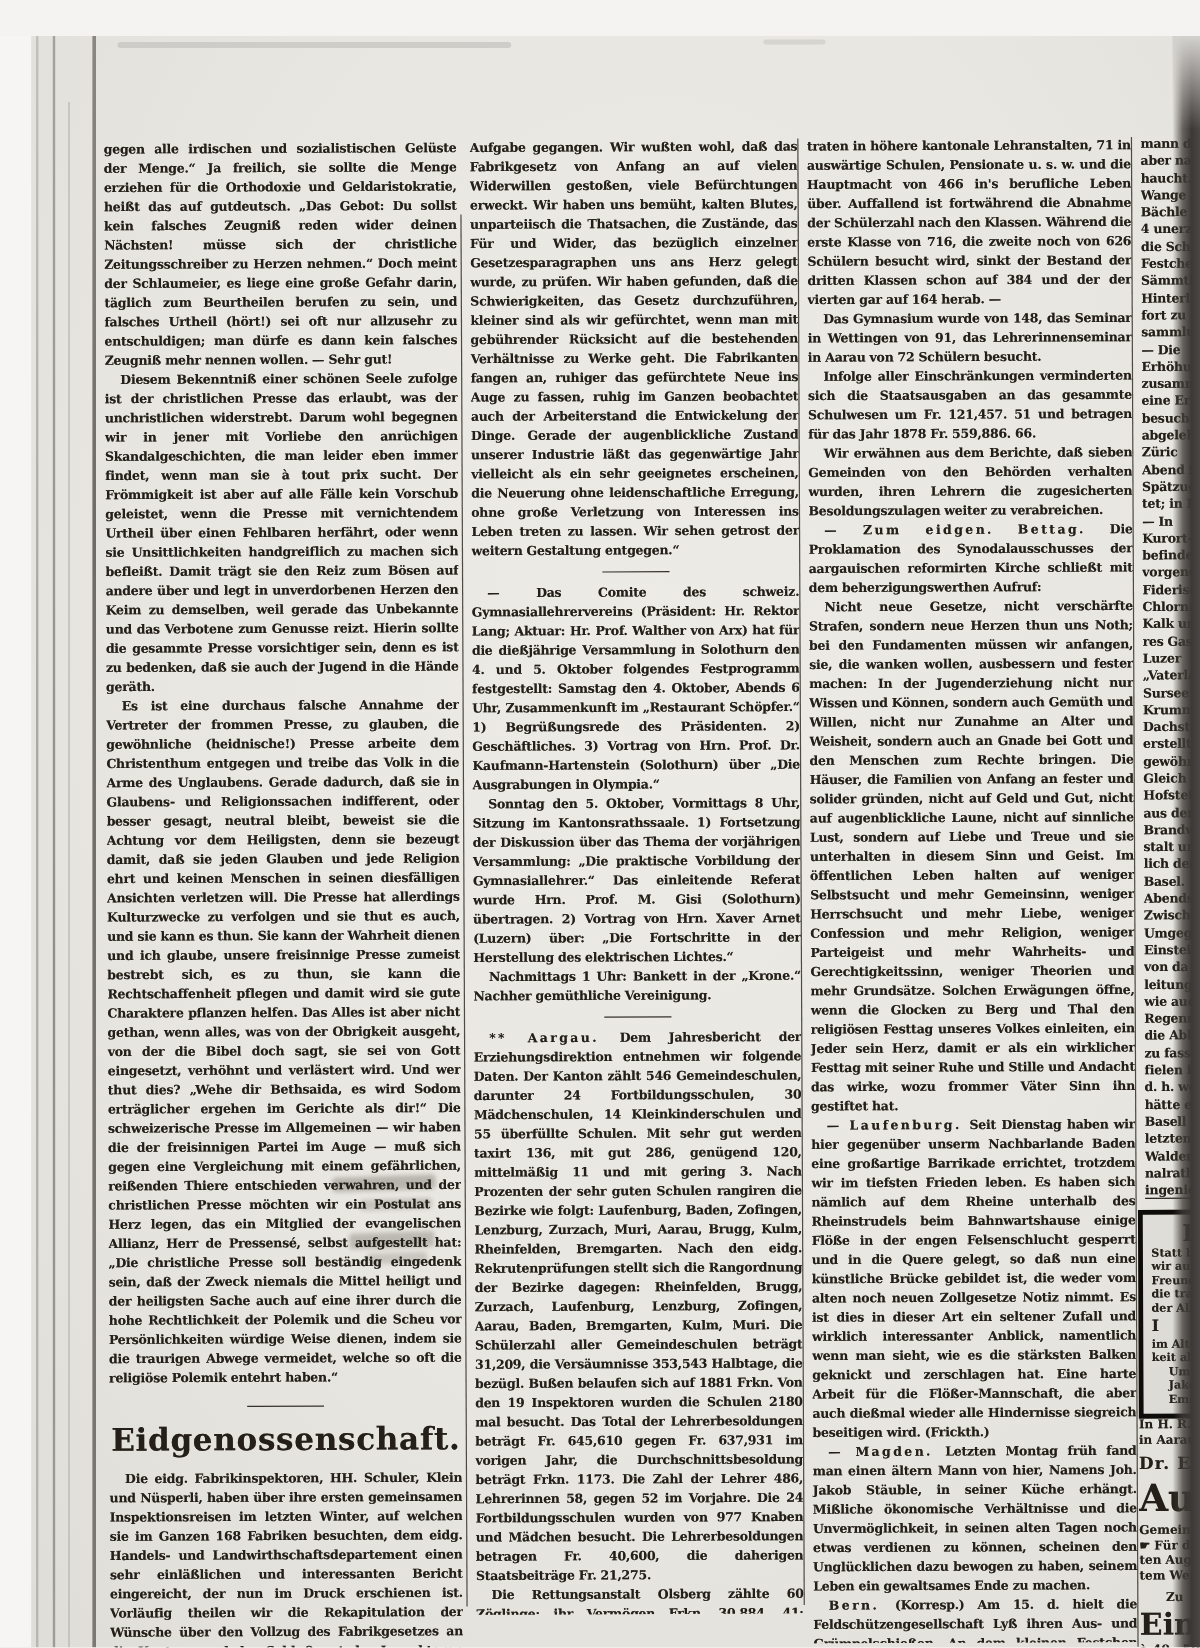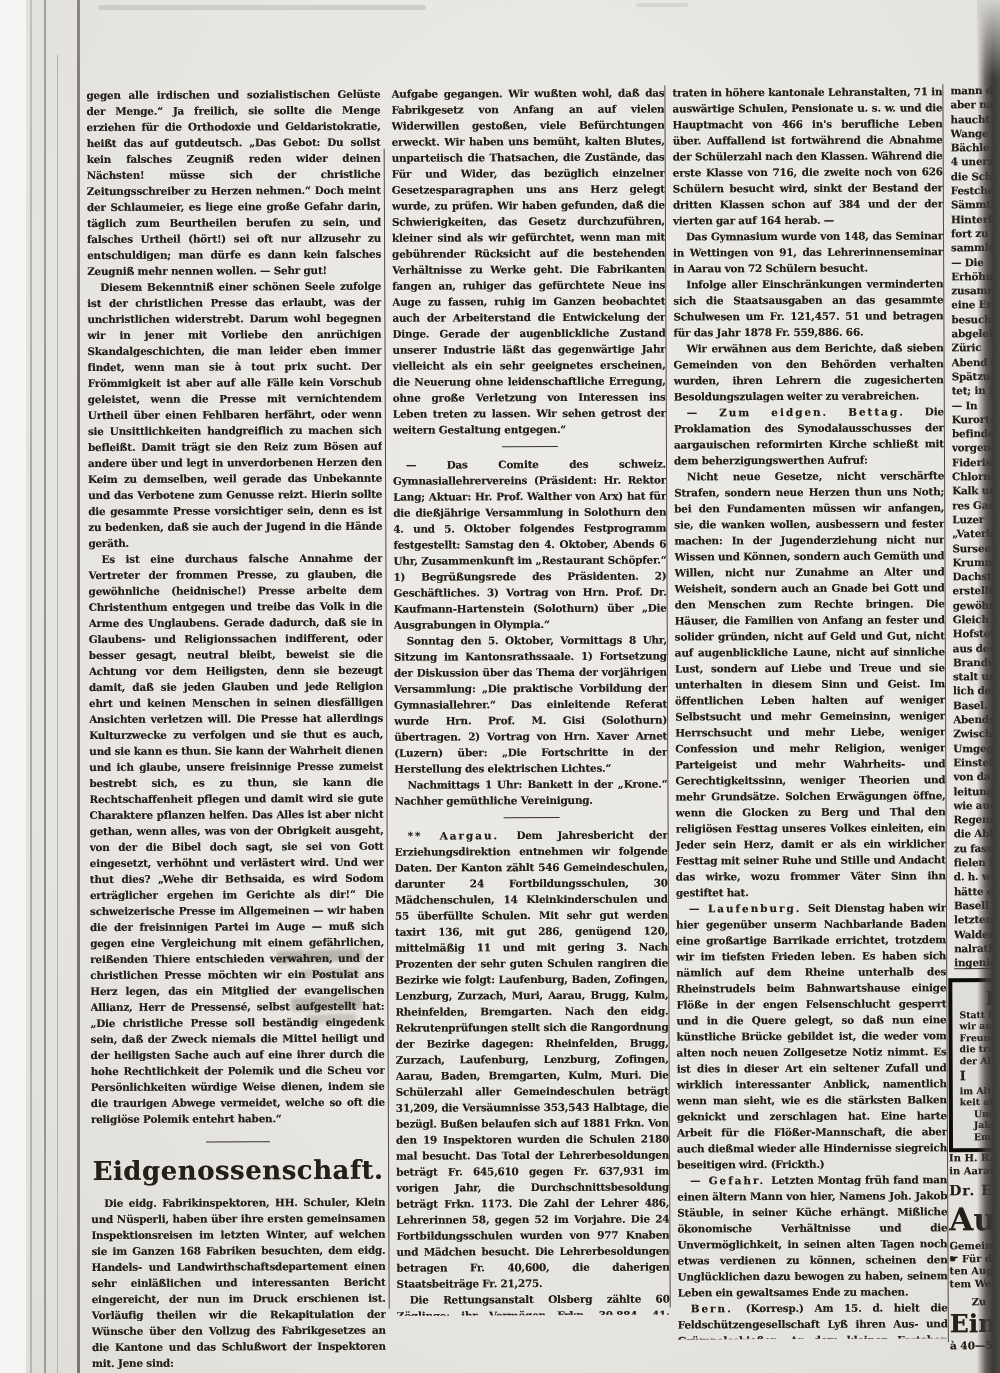--- a/index.html
+++ b/index.html
@@ -1,18 +1,18 @@
 <!DOCTYPE html>
 <html><head>
 <meta charset="utf-8">
 <style>
   html,body{margin:0;padding:0;}
   body{width:1000px;height:1373px;overflow:hidden;background:#f4f3f1;position:relative;}
   .page{position:absolute;inset:0;overflow:hidden;
-    background:radial-gradient(ellipse at 55% 38%, #edebe6 0%, #e8e6e0 55%, #dfddd7 100%);}
+    background:radial-gradient(ellipse at 55% 38%, #edebe6 0%, #e8e6e0 55%, #dfddd7 100%);margin-top:30px;}
   .edge-left{position:absolute;left:0;top:0;width:26px;height:100%;background:#f6f5f3;z-index:2;}
   .bind-line{position:absolute;top:0;height:100%;z-index:2;}
   .bl-a{left:30px;width:2px;background:linear-gradient(#c2c0bc,#aaa8a4 40%,#b8b6b2);}
   .bl-b{left:44px;width:2px;background:linear-gradient(#a4a29e,#908e8a 60%,#9e9c98);}
   .bl-c{left:57px;width:1px;background:#b5b3af;top:55px;height:1318px;}
   .bl-d{left:77px;width:3px;background:linear-gradient(#8a8682,#6f6b67 30%,#7b7773);}
   .strip-dark{position:absolute;right:0;top:0;width:23px;height:100%;z-index:6;
     background:linear-gradient(to right, rgba(64,60,56,0) 0%, rgba(64,60,56,0.78) 38%, #3b3835 70%, #4a4744 100%);}
   .strip-top{position:absolute;right:0;top:0;width:23px;height:78px;z-index:7;
     background:linear-gradient(to bottom,#d4d2ce 0%, rgba(212,210,206,0) 100%);}
@@ -99,21 +99,21 @@
       </div>
     <div class="vrule vr-2"></div>
     <div class="col col-3">
         <p class="para noindent">traten in höhere kantonale Lehranstalten, 71 in auswärtige Schulen, Pensionate u. s. w. und die Hauptmacht von 466 in's berufliche Leben über. Auffallend ist fortwährend die Abnahme der Schülerzahl nach den Klassen. Während die erste Klasse von 716, die zweite noch von 626 Schülern besucht wird, sinkt der Bestand der dritten Klassen schon auf 384 und der der vierten gar auf 164 herab. —</p>
         <p class="para">Das Gymnasium wurde von 148, das Seminar in Wettingen von 91, das Lehrerinnenseminar in Aarau von 72 Schülern besucht.</p>
         <p class="para">Infolge aller Einschränkungen verminderten sich die Staatsausgaben an das gesammte Schulwesen um Fr. 121,457. 51 und betragen für das Jahr 1878 Fr. 559,886. 66.</p>
         <p class="para">Wir erwähnen aus dem Berichte, daß sieben Gemeinden von den Behörden verhalten wurden, ihren Lehrern die zugesicherten Besoldungszulagen weiter zu verabreichen.</p>
         <p class="para"><span class="lead">— Zum eidgen. Bettag. </span>Die Proklamation des Synodalausschusses der aargauischen reformirten Kirche schließt mit dem beherzigungswerthen Aufruf:</p>
         <p class="para">Nicht neue Gesetze, nicht verschärfte Strafen, sondern neue Herzen thun uns Noth; bei den Fundamenten müssen wir anfangen, sie, die wanken wollen, ausbessern und fester machen: In der Jugenderziehung nicht nur Wissen und Können, sondern auch Gemüth und Willen, nicht nur Zunahme an Alter und Weisheit, sondern auch an Gnade bei Gott und den Menschen zum Rechte bringen. Die Häuser, die Familien von Anfang an fester und solider gründen, nicht auf Geld und Gut, nicht auf augenblickliche Laune, nicht auf sinnliche Lust, sondern auf Liebe und Treue und sie unterhalten in diesem Sinn und Geist. Im öffentlichen Leben halten auf weniger Selbstsucht und mehr Gemeinsinn, weniger Herrschsucht und mehr Liebe, weniger Confession und mehr Religion, weniger Parteigeist und mehr Wahrheits- und Gerechtigkeitssinn, weniger Theorien und mehr Grundsätze. Solchen Erwägungen öffne, wenn die Glocken zu Berg und Thal den religiösen Festtag unseres Volkes einleiten, ein Jeder sein Herz, damit er als ein wirklicher Festtag mit seiner Ruhe und Stille und Andacht das wirke, wozu frommer Väter Sinn ihn gestiftet hat.</p>
         <p class="para"><span class="lead">— Laufenburg. </span>Seit Dienstag haben wir hier gegenüber unserm Nachbarlande Baden eine großartige Barrikade errichtet, trotzdem wir im tiefsten Frieden leben. Es haben sich nämlich auf dem Rheine unterhalb des Rheinstrudels beim Bahnwartshause einige Flöße in der engen Felsenschlucht gesperrt und in die Quere gelegt, so daß nun eine künstliche Brücke gebildet ist, die weder vom alten noch neuen Zollgesetze Notiz nimmt. Es ist dies in dieser Art ein seltener Zufall und wirklich interessanter Anblick, namentlich wenn man sieht, wie es die stärksten Balken geknickt und zerschlagen hat. Eine harte Arbeit für die Flößer-Mannschaft, die aber auch dießmal wieder alle Hindernisse siegreich beseitigen wird. (Frickth.)</p>
-        <p class="para"><span class="lead">— Gefahr. </span>Letzten Montag früh fand man einen ältern Mann von hier, Namens Joh. Jakob Stäuble, in seiner Küche erhängt. Mißliche ökonomische Verhältnisse und die Unvermöglichkeit, in seinen alten Tagen noch etwas verdienen zu können, scheinen den Unglücklichen dazu bewogen zu haben, seinem Leben ein gewaltsames Ende zu machen.</p>
+        <p class="para"><span class="lead">— Magden. </span>Letzten Montag früh fand man einen ältern Mann von hier, Namens Joh. Jakob Stäuble, in seiner Küche erhängt. Mißliche ökonomische Verhältnisse und die Unvermöglichkeit, in seinen alten Tagen noch etwas verdienen zu können, scheinen den Unglücklichen dazu bewogen zu haben, seinem Leben ein gewaltsames Ende zu machen.</p>
         <p class="para"><span class="lead">Bern. </span>(Korresp.) Am 15. d. hielt die Feldschützengesellschaft Lyß ihren Aus- und Grümpelschießen. An dem kleinen Festchen hatte das ganze Dorf mehr oder weniger Theil genommen, denn 8 Tage vorher war dasselbe bereits besprochen worden. Hier kaufte einer eine Gabe, dort stickte die Frau noch etwas Passendes, fast in jedem Hause, denn die Lyßer sind bekannt für gute und passionirte Schützen, war von dem bevorstehenden Festchen gesprochen worden.</p>
       </div>
     <div class="vrule vr-3"></div>
 
     <div class="cutcol">
         <div class="frag-line">mann der</div>
         <div class="frag-line">aber nach</div>
         <div class="frag-line">haucht. A</div>
         <div class="frag-line">Wange in</div>
         <div class="frag-line">Bächle</div>

